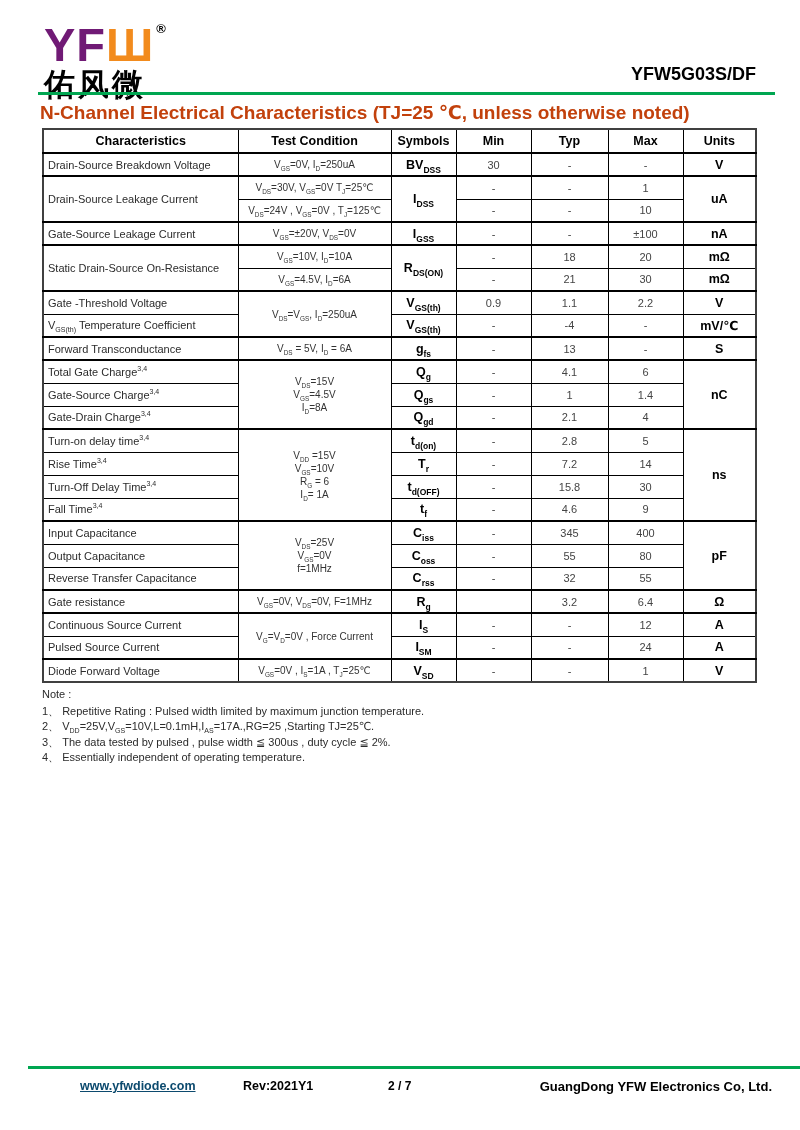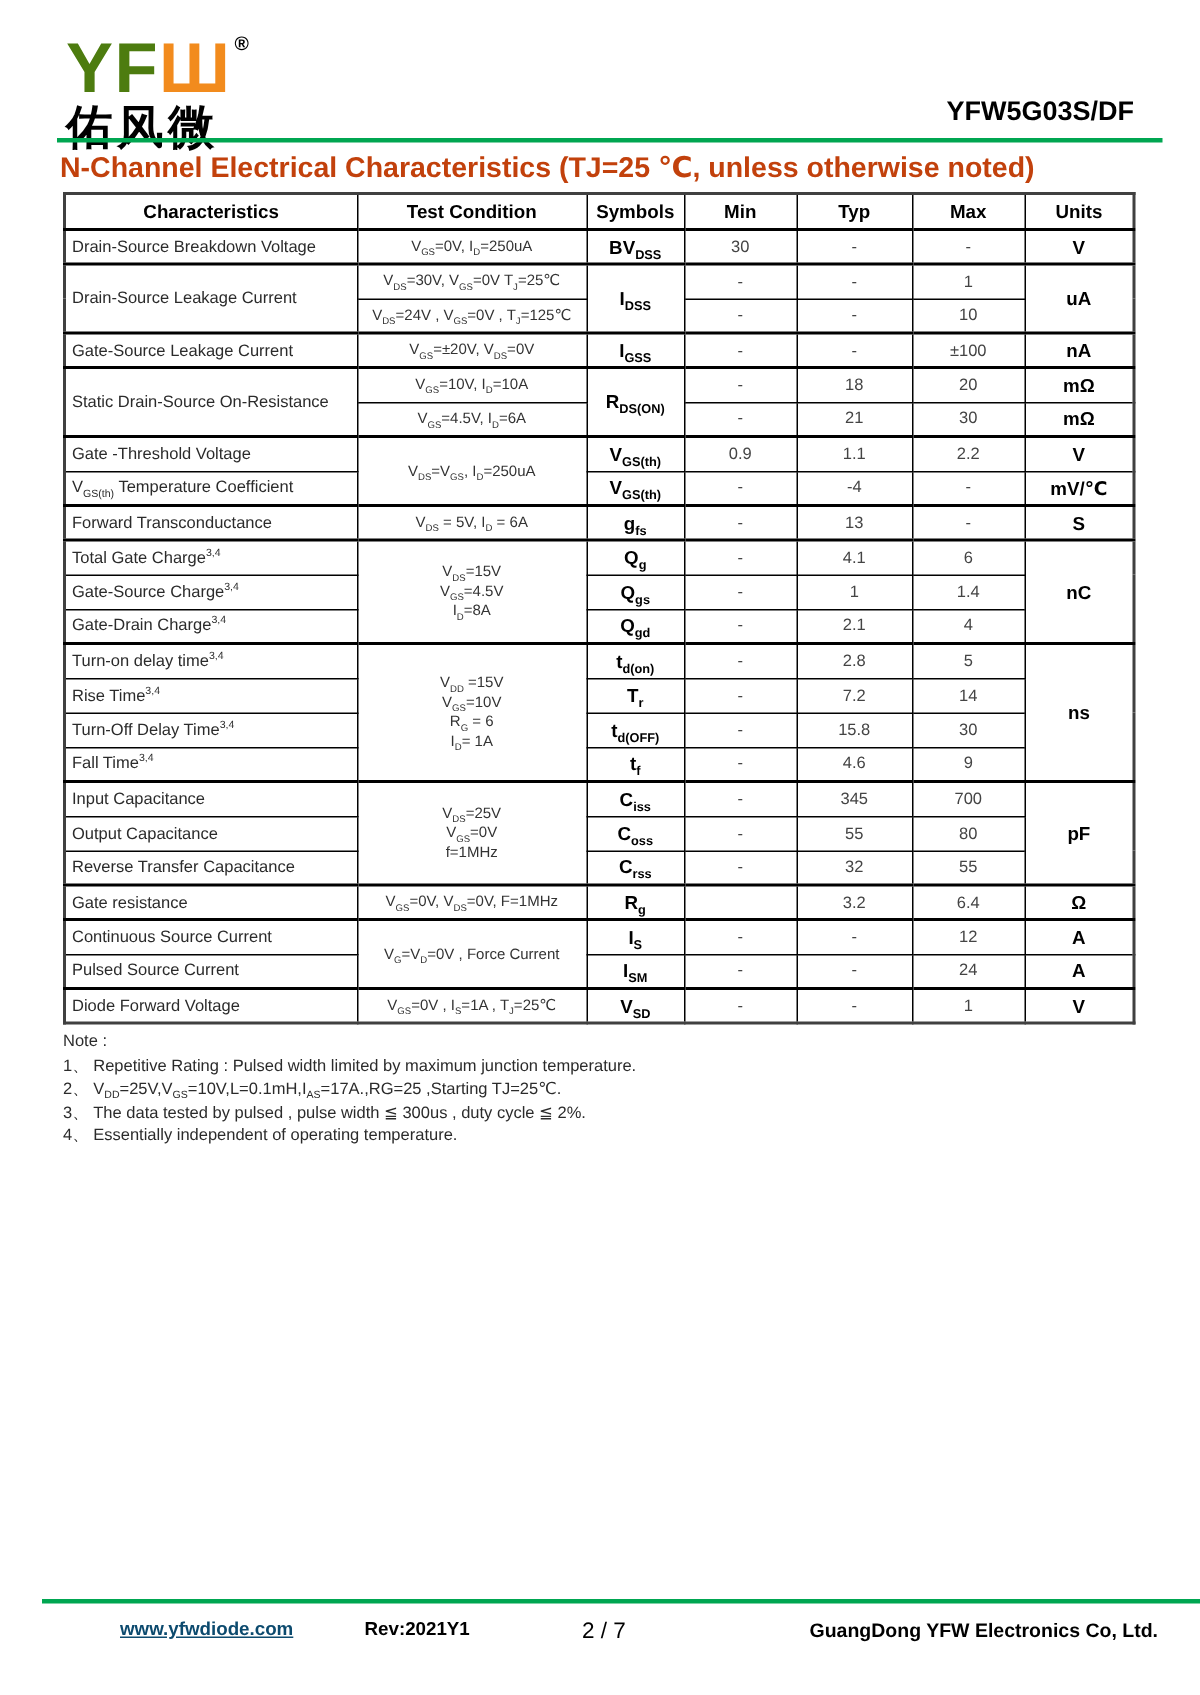--- a/index.html
+++ b/index.html
@@ -4,21 +4,21 @@
 <style>
   * { margin:0; padding:0; box-sizing:border-box; }
   html,body { background:#fff; }
   body { width:800px; height:1130px; position:relative; overflow:hidden;
          font-family:"Liberation Sans","DejaVu Sans",sans-serif; color:#000; }
   .page { position:absolute; inset:0; }
 
   
   .logo { position:absolute; left:44px; top:6px; }
   .logo-row { font-weight:bold; font-size:47px; line-height:46px; letter-spacing:1px; }
-  .logo-yf { color:#4d7c0f; }
+  .logo-yf { color:#701a75; }
   .logo-w  { color:#F28B1D; }
   .logo-reg { font-size:13px; font-weight:bold; color:#000; vertical-align:28px; margin-left:2px; }
   .logo-cn { font-weight:bold; font-size:31px; line-height:34px; letter-spacing:3px; color:#000; }
   .part-number { position:absolute; top:64px; right:44px; font-size:18px; font-weight:bold; }
   .header-rule { position:absolute; left:38px; top:92px; width:737px; height:3px; background:#00A651; }
   .page-title { position:absolute; left:40px; top:101px; font-size:19px; font-weight:bold; color:#c2410c; }
 
   
   .content { position:absolute; left:42px; top:128px; width:716px; }
   table { border-collapse:collapse; table-layout:fixed; width:713px; border:2px solid #404040; }
@@ -38,21 +38,21 @@
 
   .notes { margin-top:4px; font-size:11px; color:#2b2b2b; line-height:15.5px; }
   .notes .note-label { margin-bottom:1px; }
 
   
   .footer { position:absolute; left:0; top:1066px; width:800px; height:50px; }
   .footer-rule { position:absolute; left:28px; right:0; top:0; height:3px; background:#00A651; }
   .footer-link { position:absolute; left:80px; top:13px; font-size:12.5px; font-weight:bold;
                  color:#0c4a6e; text-decoration:underline; }
   .footer-rev  { position:absolute; left:243px; top:13px; font-size:12.5px; font-weight:bold; }
-  .footer-page { position:absolute; left:388px; top:13px; font-size:15px; font-weight:normal; }
+  .footer-page { position:absolute; left:388px; top:13px; font-size:12px; font-weight:bold; }
   .footer-company { position:absolute; right:28px; top:13px; font-size:13px; font-weight:bold; }
 </style>
 </head>
 <body>
 
 <div class="page">
 
   <div class="logo">
     <div class="logo-row"><span class="logo-yf">YF</span><span class="logo-w">Ш</span><span class="logo-reg">®</span></div>
     <div class="logo-cn">佑风微</div>
@@ -224,21 +224,21 @@
           <tr class="g">
             <td class="c-char">Input Capacitance</td>
             <td class="c-cond" rowspan="3">
               <div class="cond-line">V<sub>DS</sub>=25V</div>
               <div class="cond-line">V<sub>GS</sub>=0V</div>
               <div class="cond-line">f=1MHz</div>
             </td>
             <td class="c-sym">C<sub>iss</sub></td>
             <td class="c-val">-</td>
             <td class="c-val">345</td>
-            <td class="c-val">700</td>
+            <td class="c-val">400</td>
             <td class="c-unit" rowspan="3">pF</td>
           </tr>
           <tr>
             <td class="c-char">Output Capacitance</td>
             <td class="c-sym">C<sub>oss</sub></td>
             <td class="c-val">-</td>
             <td class="c-val">55</td>
             <td class="c-val">80</td>
           </tr>
           <tr>

